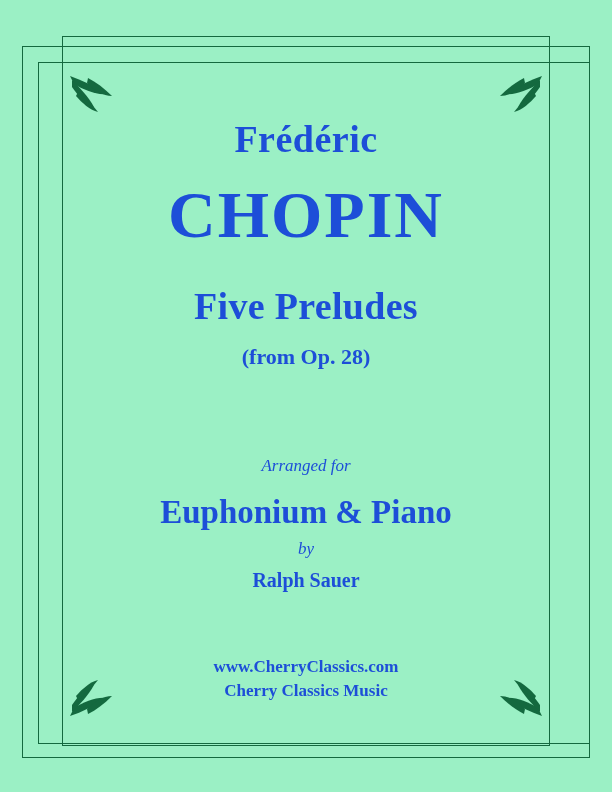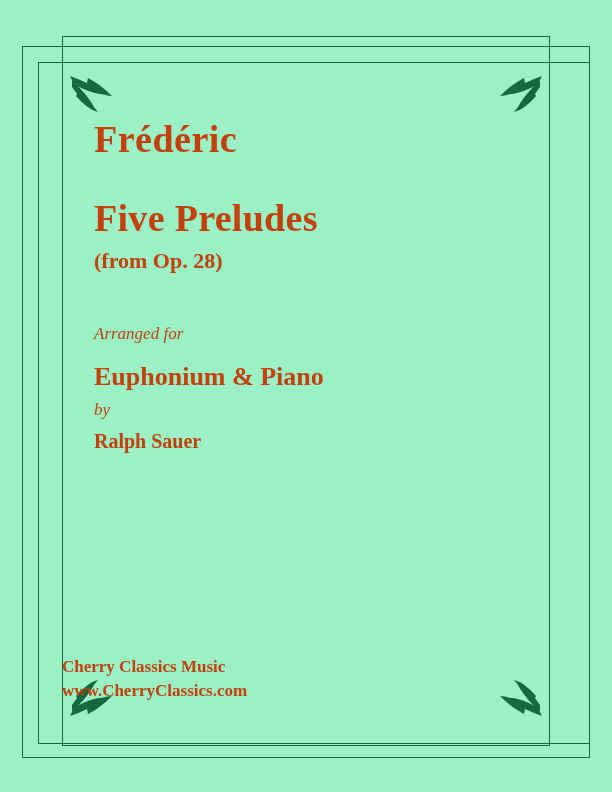--- a/index.html
+++ b/index.html
@@ -55,22 +55,22 @@
   .leaf-tr { right: 68px; top: 74px; transform: scaleX(-1); }
   .leaf-bl { left: 68px; bottom: 74px; transform: scaleY(-1); }
   .leaf-br { right: 68px; bottom: 74px; transform: scale(-1,-1); }
 
   .content {
     position: absolute;
     left: 62px;
     top: 36px;
     width: 488px;
     height: 710px;
-    color: #c2410c;
-    padding-left: 32px;
+    text-align: center;
+    color: #1d4ed8;
   }
   .composer-first {
     margin-top: 84px;
     font-size: 38px;
     font-weight: bold;
     letter-spacing: 0.5px;
     line-height: 1.05;
   }
   .composer-last {
     margin-top: 22px;
@@ -79,32 +79,32 @@
     letter-spacing: 2px;
     line-height: 1.0;
   }
   .work-title {
     margin-top: 36px;
     font-size: 38px;
     font-weight: bold;
     letter-spacing: 0.3px;
   }
   .work-subtitle {
-    margin-top: 8px;
+    margin-top: 16px;
     font-size: 22px;
     font-weight: bold;
   }
   .arranged-for {
-    margin-top: 50px;
+    margin-top: 86px;
     font-size: 17px;
     font-style: italic;
   }
   .instrumentation {
     margin-top: 18px;
-    font-size: 26px;
+    font-size: 33px;
     font-weight: bold;
   }
   .by {
     margin-top: 8px;
     font-size: 17px;
     font-style: italic;
   }
   .arranger {
     margin-top: 10px;
     font-size: 20px;
@@ -165,26 +165,27 @@
         <path d="M2 2 C14 6 26 12 38 20 C28 21 16 16 6 10 Z"></path>
         <path d="M4 6 C12 14 20 22 26 33 C18 30 10 22 4 13 Z"></path>
         <path d="M20 4 C28 8 36 14 44 22 C35 22 26 16 19 9 Z"></path>
         <path d="M10 18 C17 24 24 30 30 38 C22 36 14 29 8 22 Z"></path>
       </g>
     </svg>
   </div>
 
   <div class="content">
     <div class="composer-first">Frédéric</div>
+    <div class="composer-last">CHOPIN</div>
     <div class="work-title">Five Preludes</div>
     <div class="work-subtitle">(from Op. 28)</div>
     <div class="arranged-for">Arranged for</div>
     <div class="instrumentation">Euphonium &amp; Piano</div>
     <div class="by">by</div>
     <div class="arranger">Ralph Sauer</div>
 
     <div class="publisher">
+      <div>www.CherryClassics.com</div>
       <div>Cherry Classics Music</div>
-      <div>www.CherryClassics.com</div>
     </div>
   </div>
 
 </div>
 
 </body></html>

